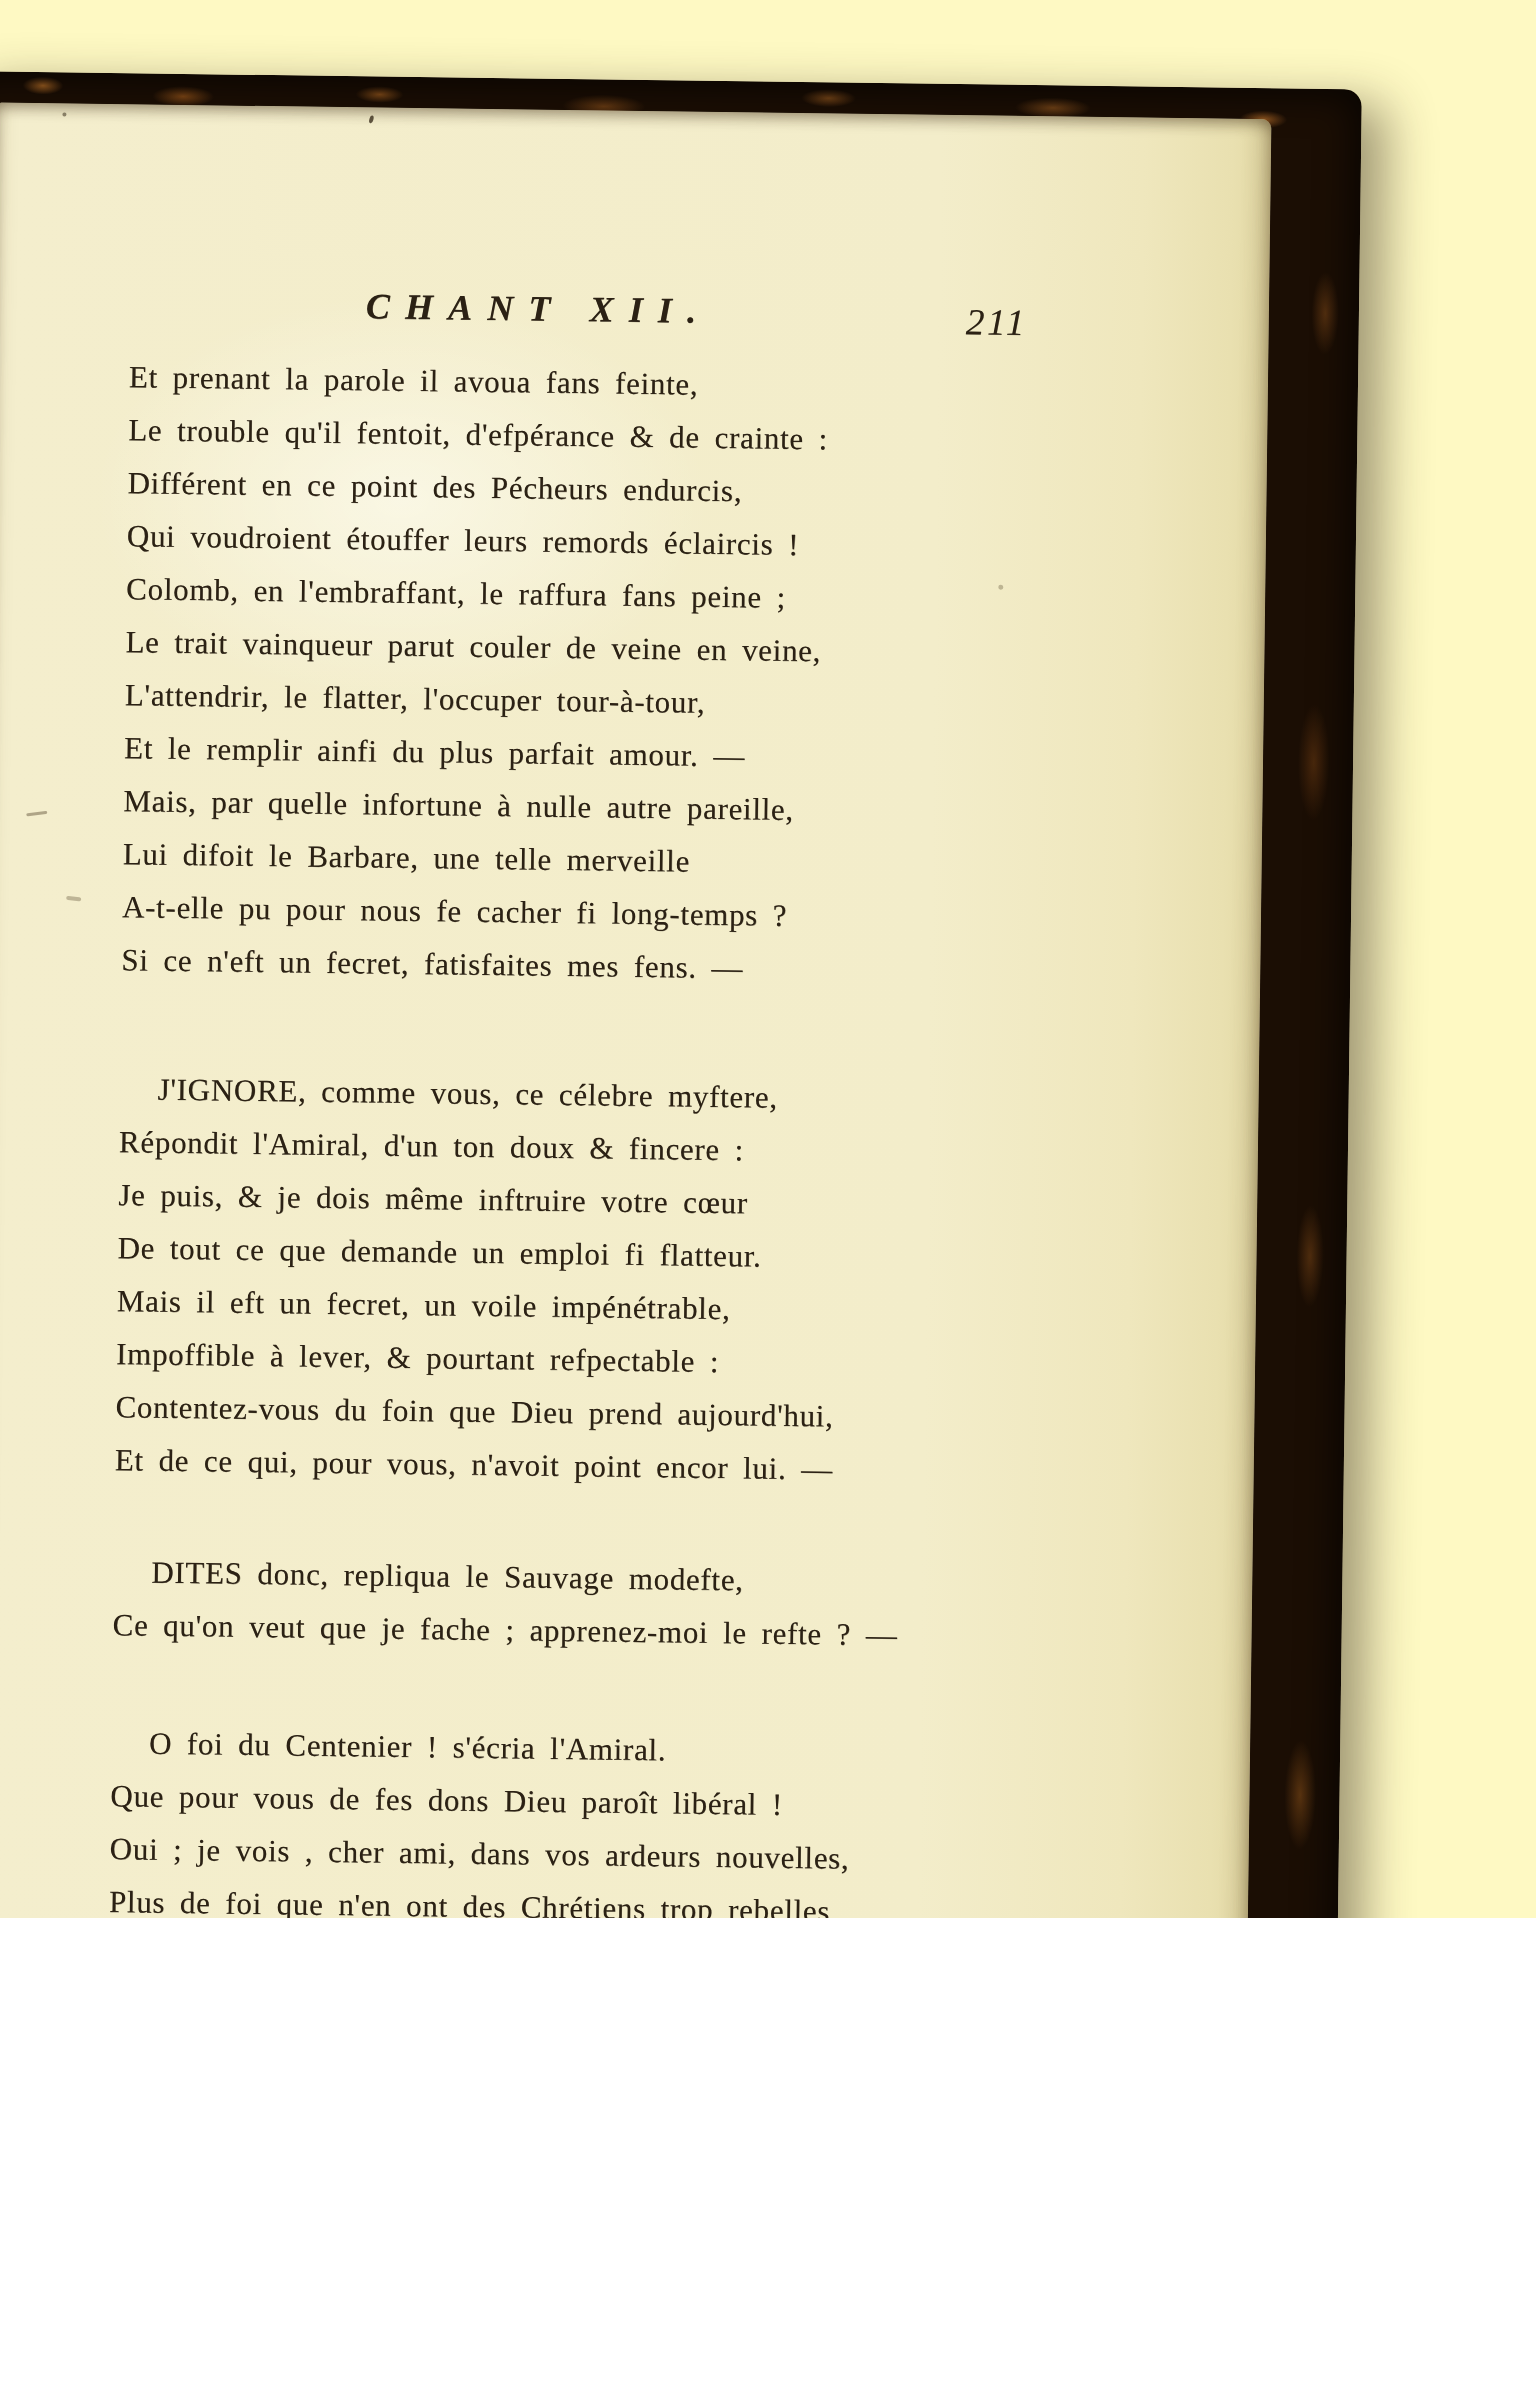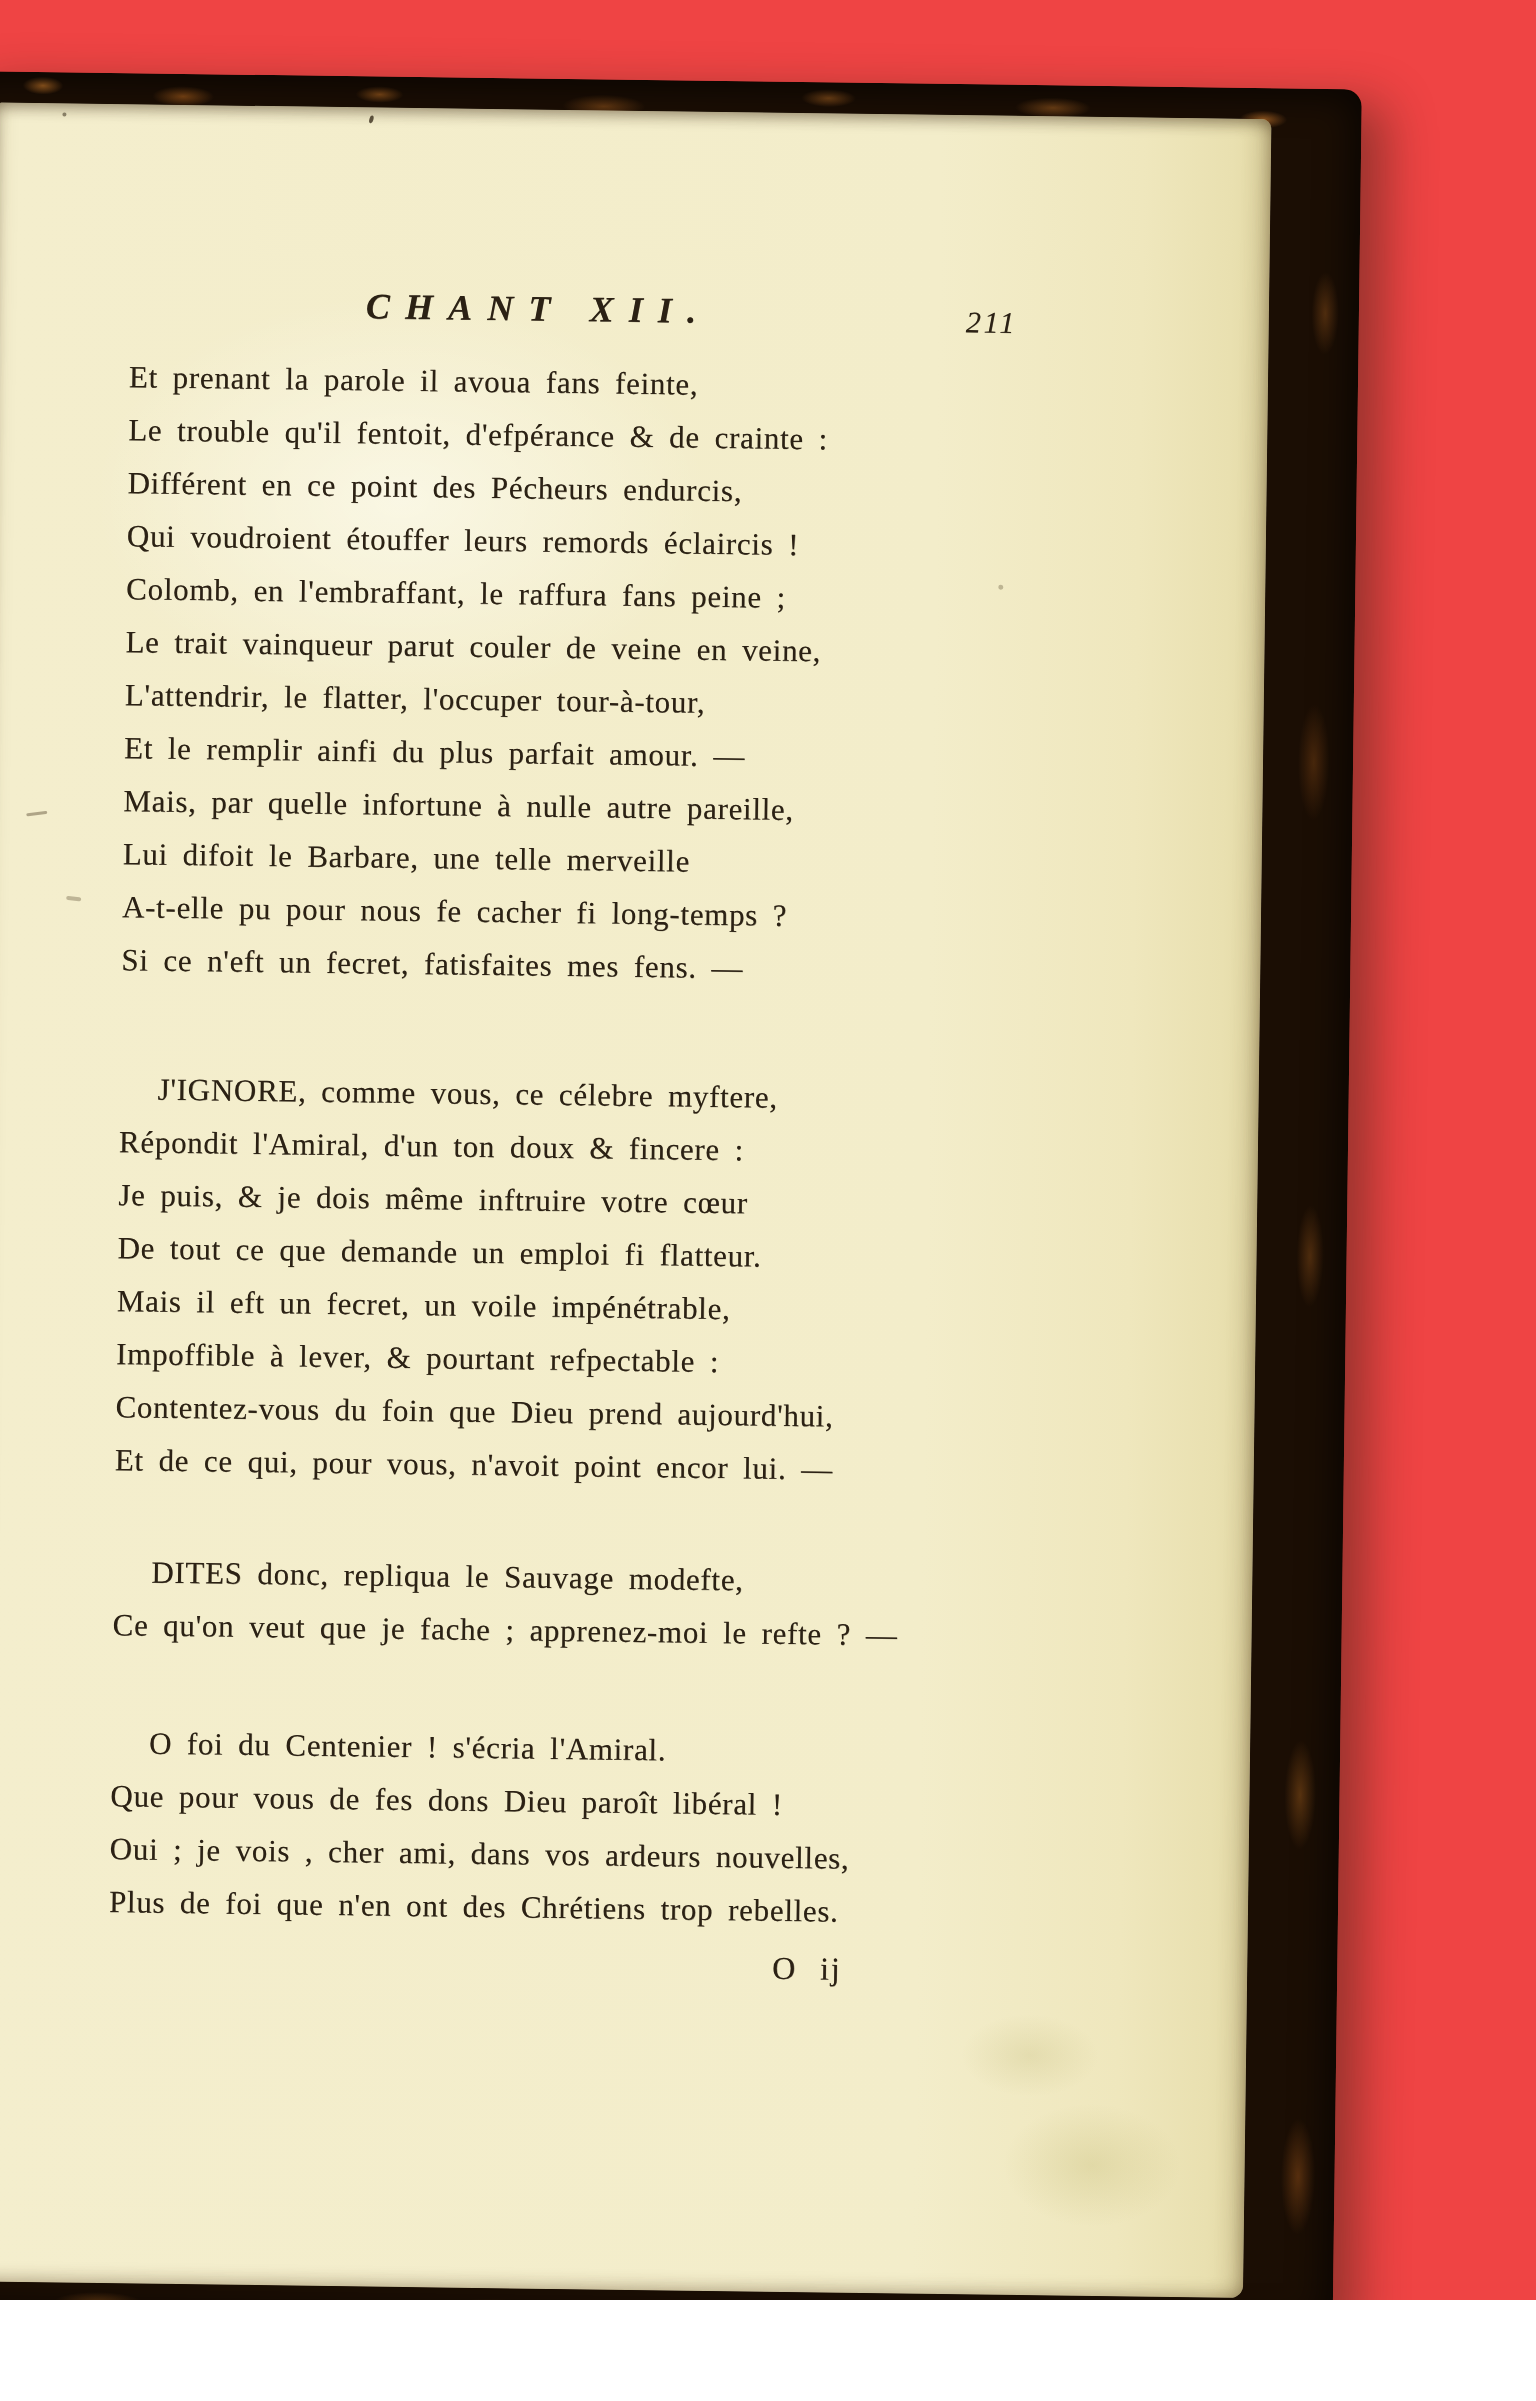--- a/index.html
+++ b/index.html
@@ -1,25 +1,25 @@
 <!DOCTYPE html>
 <html style="font-size:7.8px"><head>
 <meta charset="utf-8">
 <style>
   html,body{margin:0;padding:0;}
   body{
     width:1537px;height:2401px;overflow:hidden;
     font-family:"Liberation Serif","DejaVu Serif",serif;
   }
   .scene{
-    position:relative;width:1537px;height:2300px;overflow:hidden;
+    position:relative;width:1537px;height:1918px;overflow:hidden;
     background:
       repeating-linear-gradient(90deg, rgba(255,255,255,.015) 0 3.4px, rgba(0,0,0,.02) 3.4px 6.8px),
       linear-gradient(118deg,#86776 6,#867766 0%,#978876 22%,#a89b8a 42%,#bbb09f 68%,#c6bcae 88%,#b4aa9b 100%);
-    background-color:#ef4444;
+    background-color:#fef9c3;
   }
   
   .book{
     position:absolute;left:-41px;top:71px;width:1403px;height:2245px;
     transform:rotate(0.75deg);transform-origin:0 0;
     border-radius:4.9px 17.6px 23.4px 4.9px;
     background-color:#1b0e04;
     background-image:
       radial-gradient(29px 12.7px at 6% 0.6%,  rgba(196,118,41,.85),transparent 70%),
       radial-gradient(44px 14.6px at 16% 1%,   rgba(150,84,25,.8), transparent 70%),
@@ -60,21 +60,21 @@
     color:#2b2114;
   }
   .running-title{
     position:absolute;left:369px;top:177px;
     font-style:italic;font-weight:700;font-size:36px;line-height:44px;
     letter-spacing:.42em;white-space:nowrap;
     text-shadow:0.3px 0.3px 0 rgba(40,30,18,.5);
   }
   .page-number{
     position:absolute;left:969px;top:188px;
-    font-style:italic;font-size:30px;line-height:37px;letter-spacing:2.9px;
+    font-style:italic;font-size:37px;line-height:37px;letter-spacing:2.9px;
     text-shadow:0.3px 0.3px 0 rgba(40,30,18,.5);
     text-align:center;
   }
   .stanza{
     position:absolute;left:133px;
     font-size:31px;line-height:53px;
     letter-spacing:0.7px;word-spacing:6.3px;white-space:nowrap;
     text-shadow:0.3px 0.3px 0 rgba(40,30,18,.45);
   }
   .stanza .poem-line{height:53px;}

